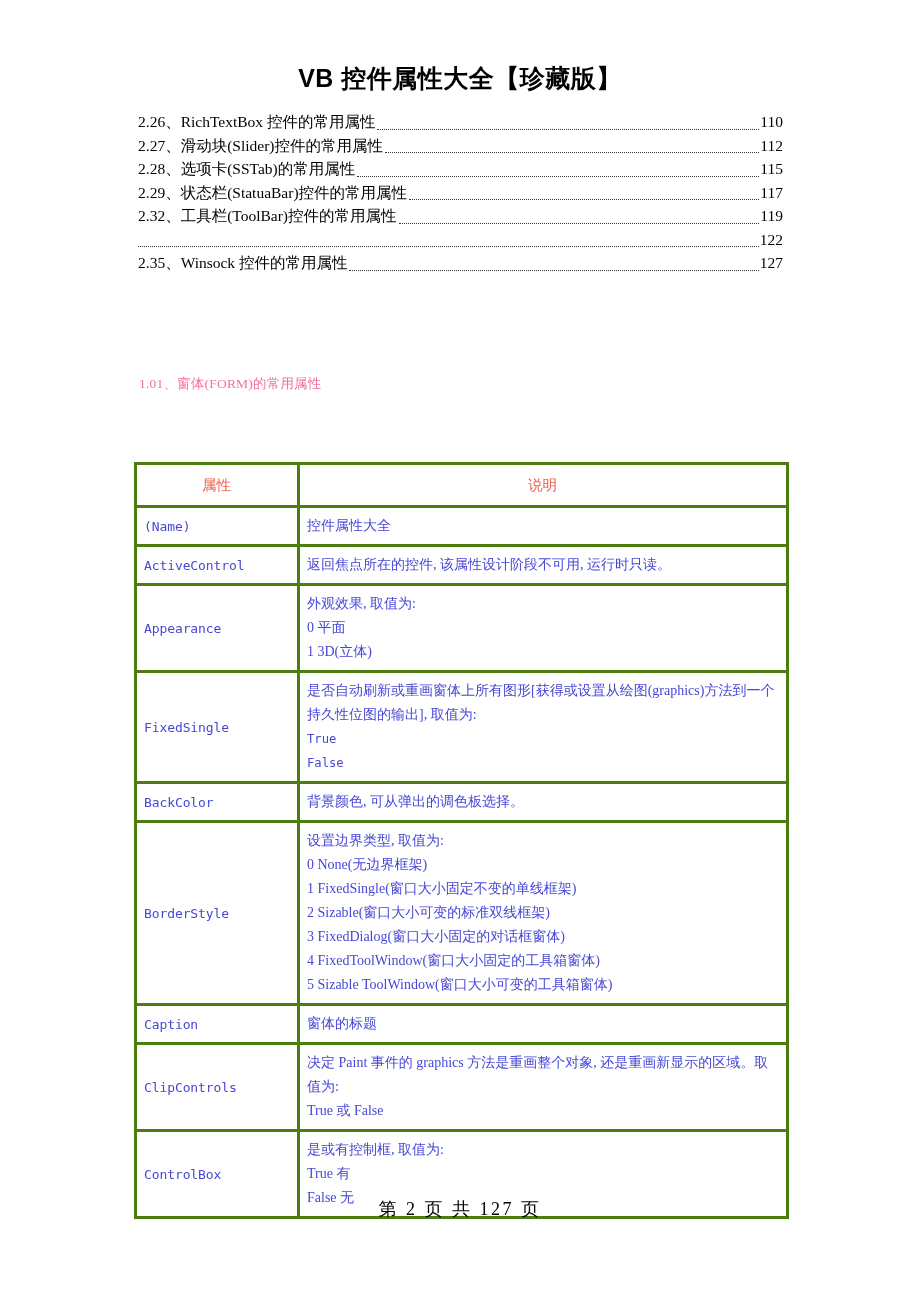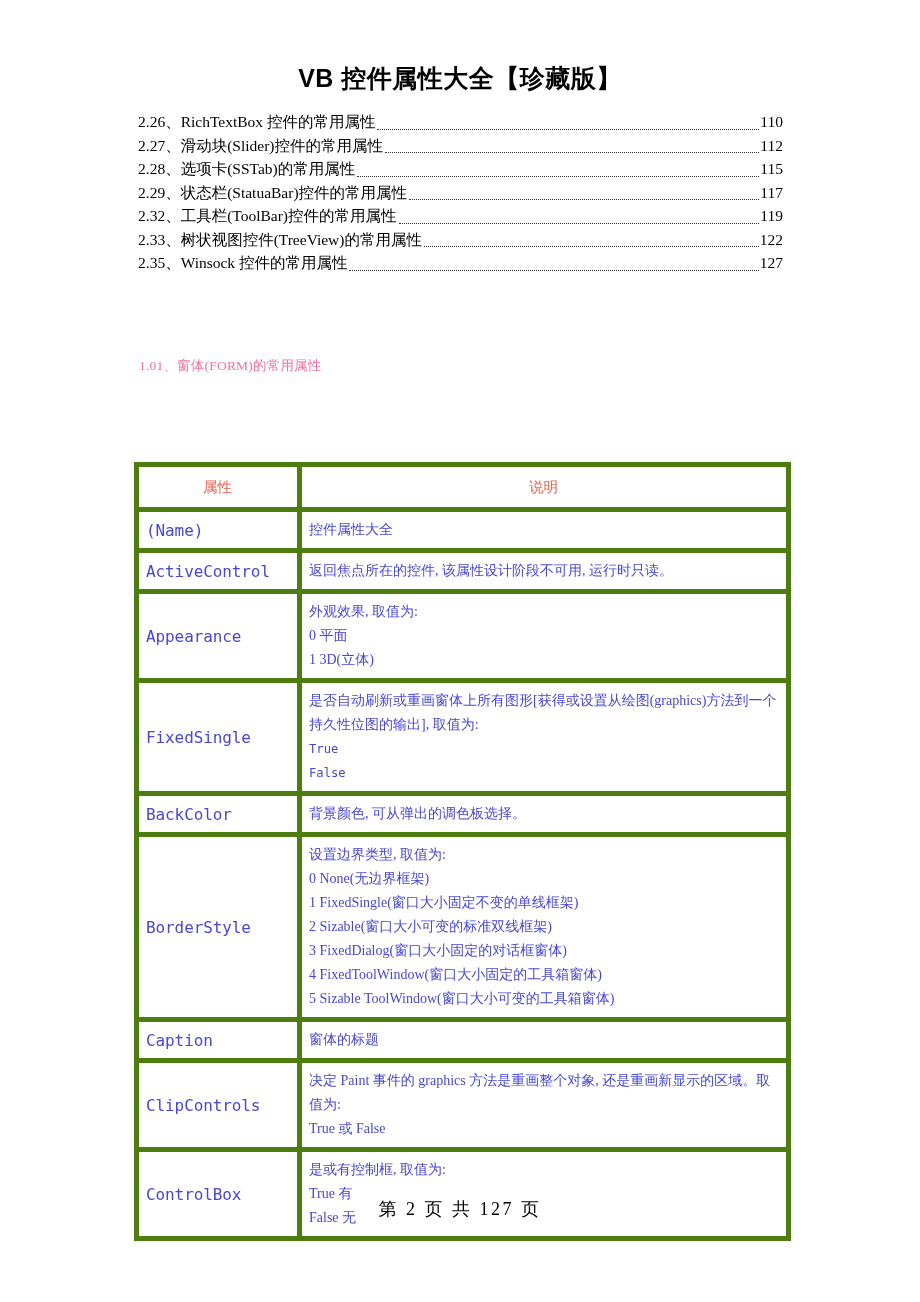--- a/index.html
+++ b/index.html
@@ -70,39 +70,39 @@
   .toc-page {
     flex: 0 0 auto;
     padding-left: 1px;
     text-align: left;
   }
 
   
   .section-heading {
     position: absolute;
     left: 139px;
-    top: 357px;
+    top: 375px;
     font-family: "Liberation Serif", "DejaVu Serif", serif;
     font-size: 13.5px;
     color: #f4709f;
     letter-spacing: 0.2px;
   }
 
   
   .prop-table {
     position: absolute;
     left: 134px;
     top: 462px;
     width: 652px;
     border-collapse: collapse;
     table-layout: fixed;
     background: #ffffff;
   }
   .prop-table td, .prop-table th {
-    border: 5px solid #4d7c0f;
+    border: 3px solid #4d7c0f;
     vertical-align: middle;
     padding: 6px 8px 6px 7px;
     background: #ffffff;
   }
   .col-prop { width: 163px; }
   .col-desc { width: 489px; }
 
   .prop-table thead th {
     text-align: center;
     color: #e8604f;
@@ -110,21 +110,21 @@
     font-size: 14.5px;
     font-weight: normal;
     height: 22px;
     padding-top: 9px;
     padding-bottom: 9px;
   }
 
   .cell-prop {
     color: #4747d6;
     font-family: "DejaVu Sans Mono", "Liberation Mono", monospace;
-    font-size: 16px;
+    font-size: 13px;
     letter-spacing: -0.1px;
     white-space: nowrap;
   }
   .cell-desc {
     color: #4747d6;
     font-family: "Liberation Serif", "DejaVu Serif", serif;
     font-size: 14px;
     line-height: 24px;
   }
   .cell-desc .line { display: block; }
@@ -174,21 +174,20 @@
         <span class="toc-label">2.29、状态栏(StatuaBar)控件的常用属性</span>
         <span class="toc-leader"></span>
         <span class="toc-page">117</span>
       </li>
       <li class="toc-item">
         <span class="toc-label">2.32、工具栏(ToolBar)控件的常用属性</span>
         <span class="toc-leader"></span>
         <span class="toc-page">119</span>
       </li>
       <li class="toc-item">
-        <span class="toc-label">2.33、树状视图控件(TreeView)的常用属性</span>
         <span class="toc-leader"></span>
         <span class="toc-page">122</span>
       </li>
       <li class="toc-item">
         <span class="toc-label">2.35、Winsock 控件的常用属性</span>
         <span class="toc-leader"></span>
         <span class="toc-page">127</span>
       </li>
     </ul>
 

